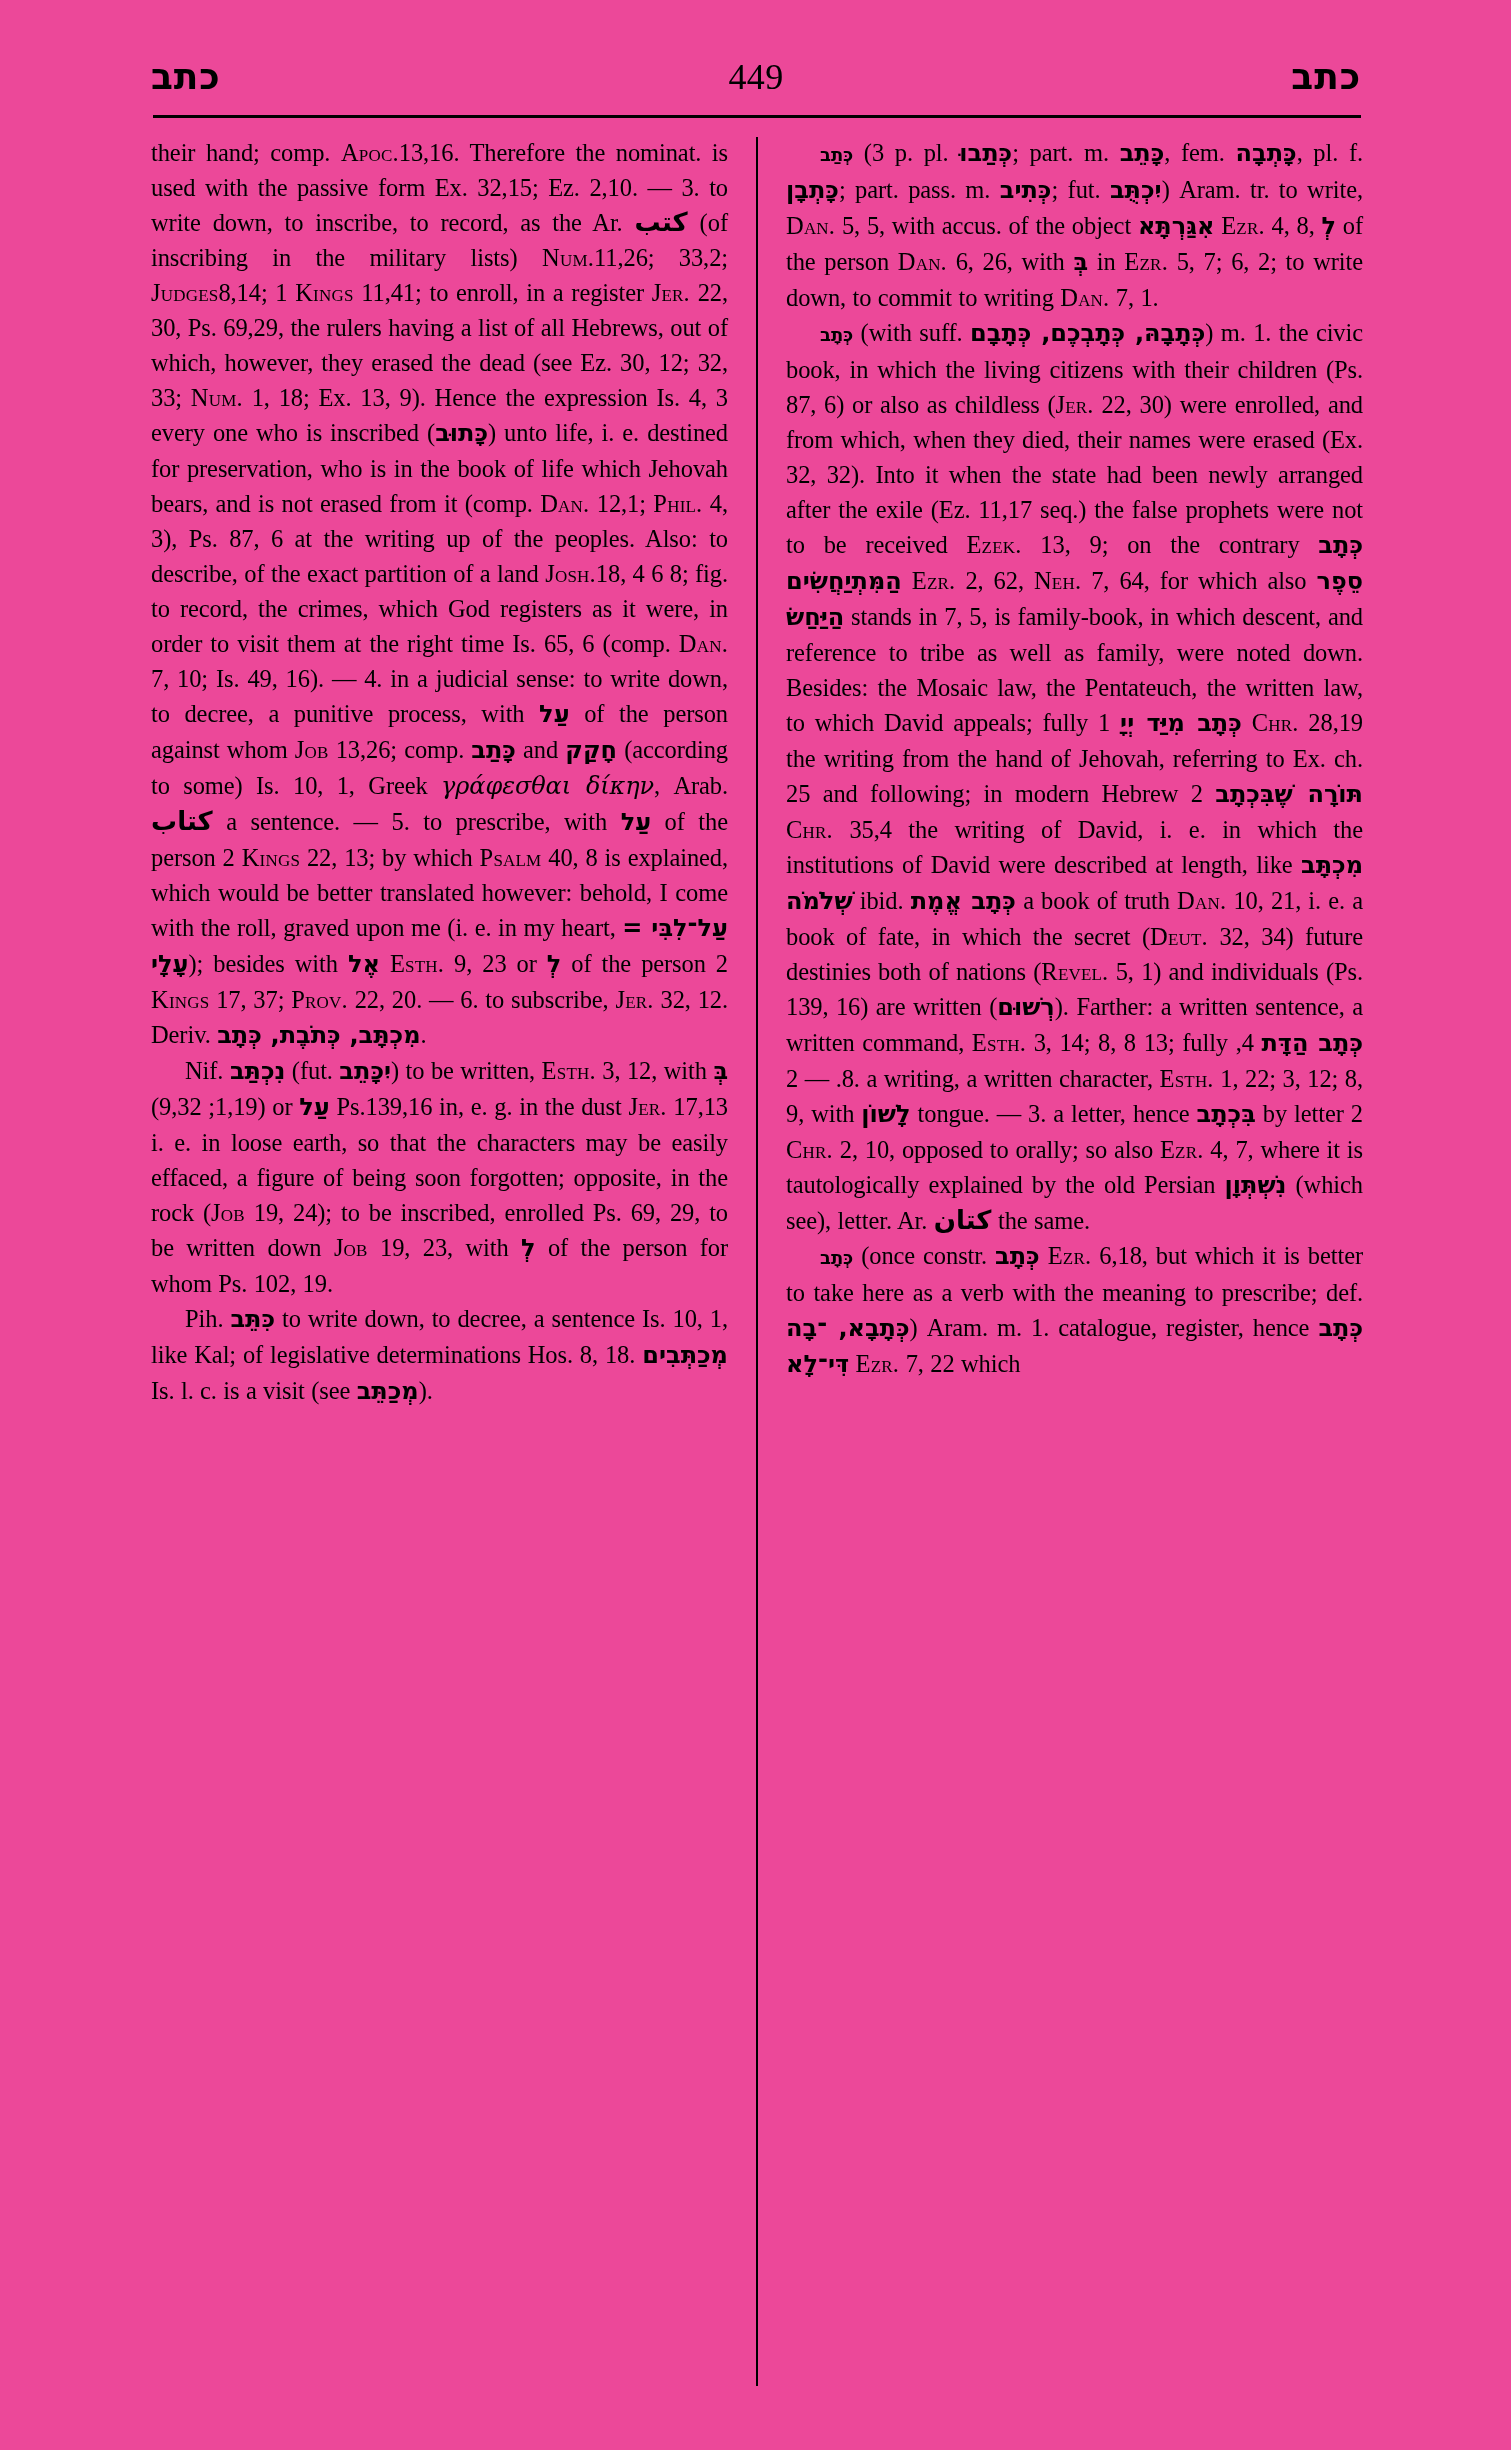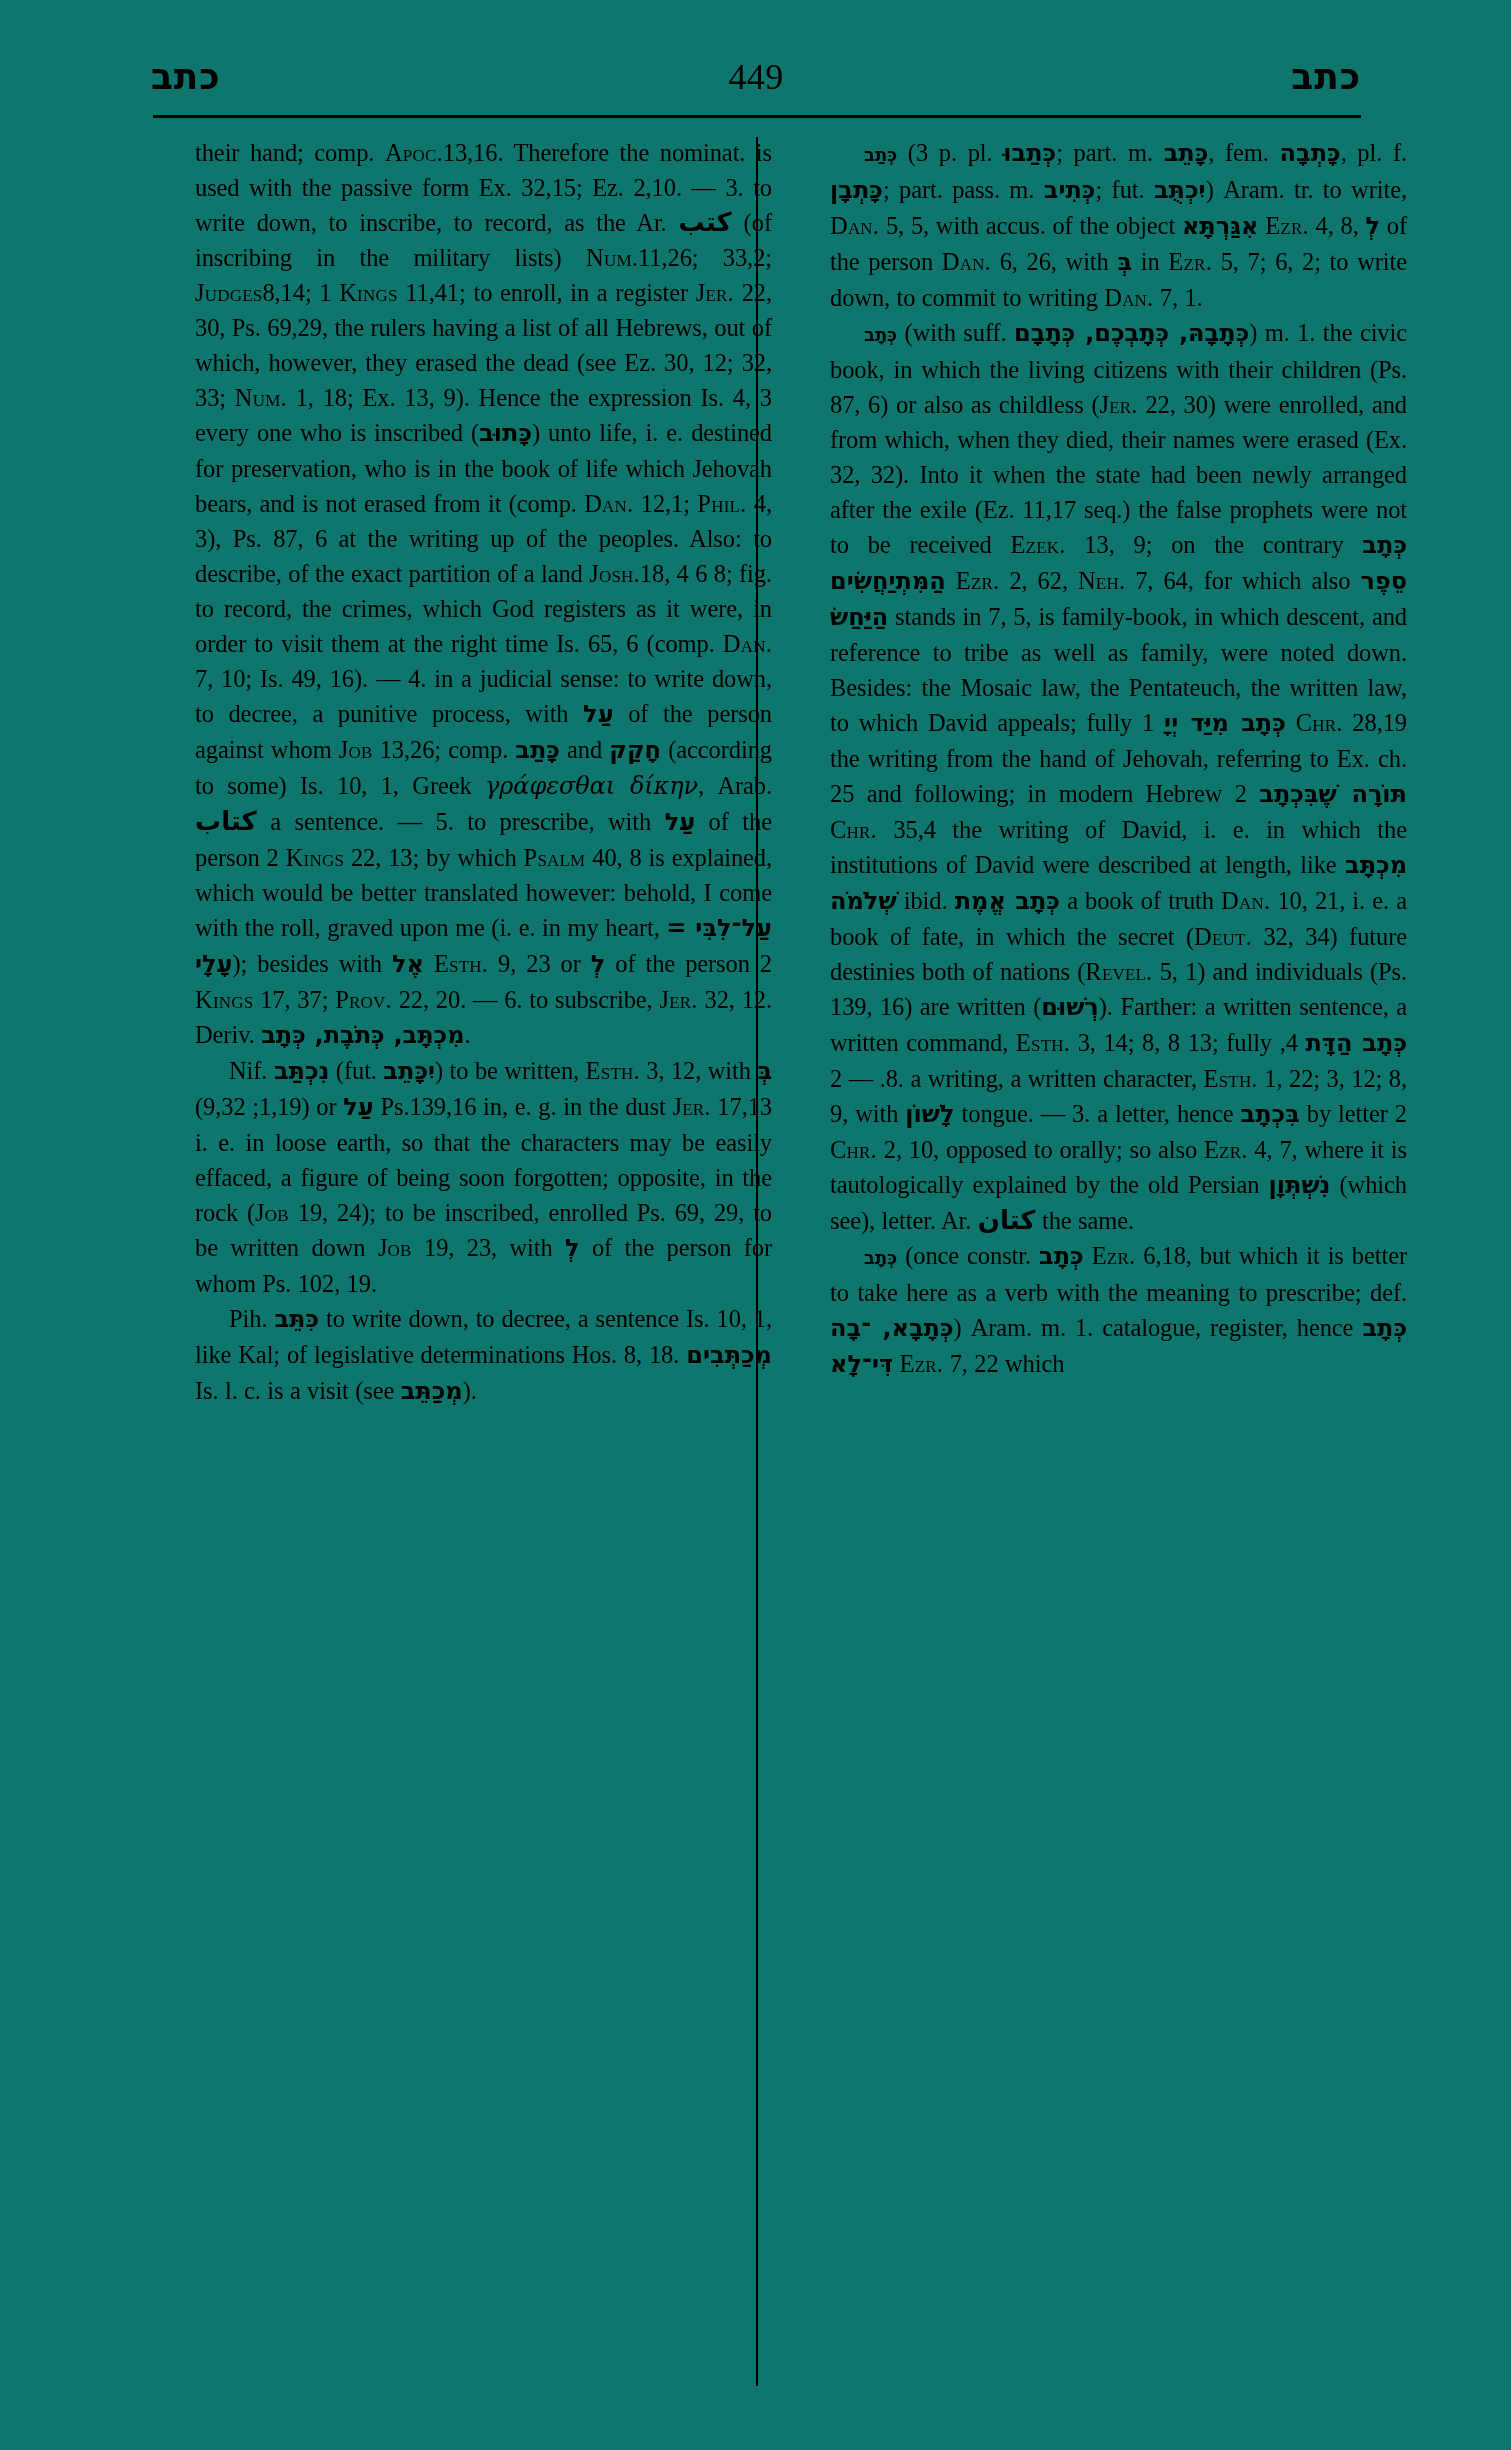--- a/index.html
+++ b/index.html
@@ -12,21 +12,21 @@
     height: 2450px;
     font-family: "Liberation Serif", "DejaVu Serif", serif;
     color: #000000;
     position: relative;
     overflow: hidden;
   }
   .page {
     position: relative;
     width: 1512px;
     height: 2450px;
-    background: #0f766e;
+    background: #ec4899;
     box-sizing: border-box;
   }
 
   
   .runhead {
     position: absolute;
     top: 59px;
     left: 151px;
     width: 1210px;
     height: 54px;
@@ -58,21 +58,20 @@
 
   
   .columns {
     position: absolute;
     top: 135px;
     left: 151px;
     width: 1212px;
     height: 2258px;
     display: flex;
     justify-content: space-between;
-    margin-left: 44px;
   }
   .col {
     width: 577px;
     position: relative;
   }
   .col-left { padding-right: 3.6px; }
   .col-right { padding-left: 5.4px; }
   .divider {
     position: absolute;
     top: 137px;

